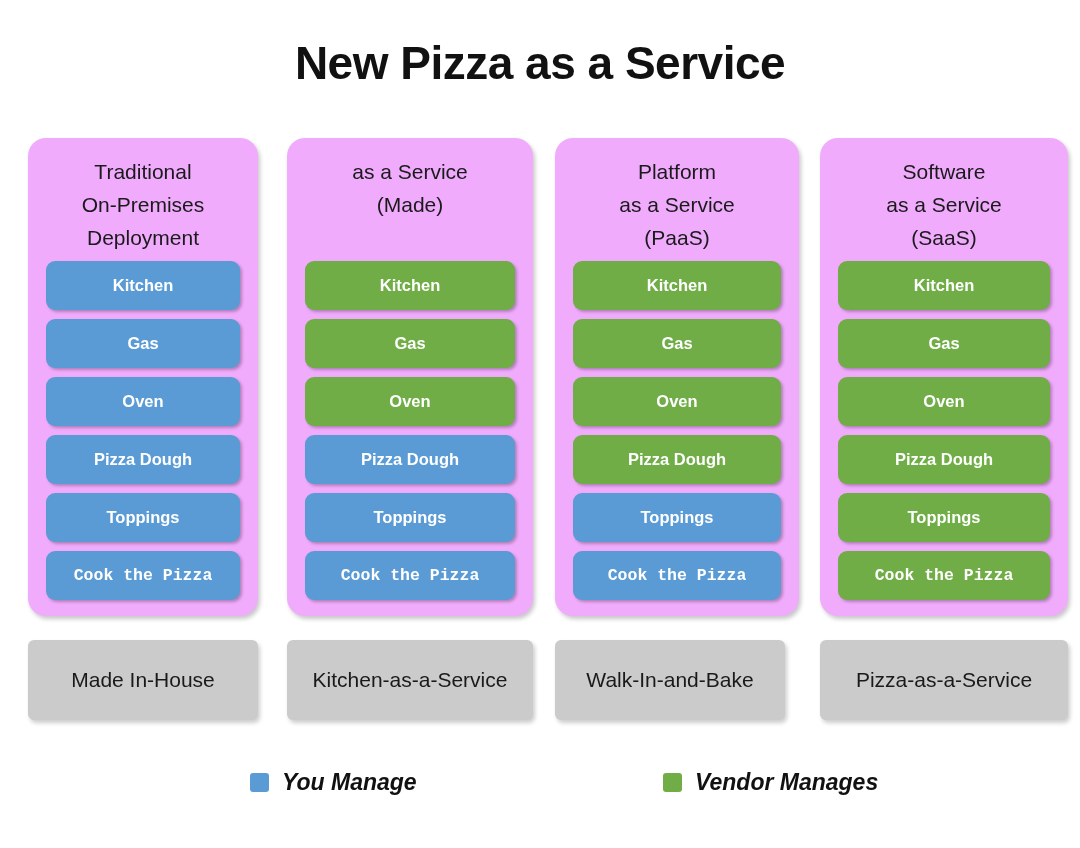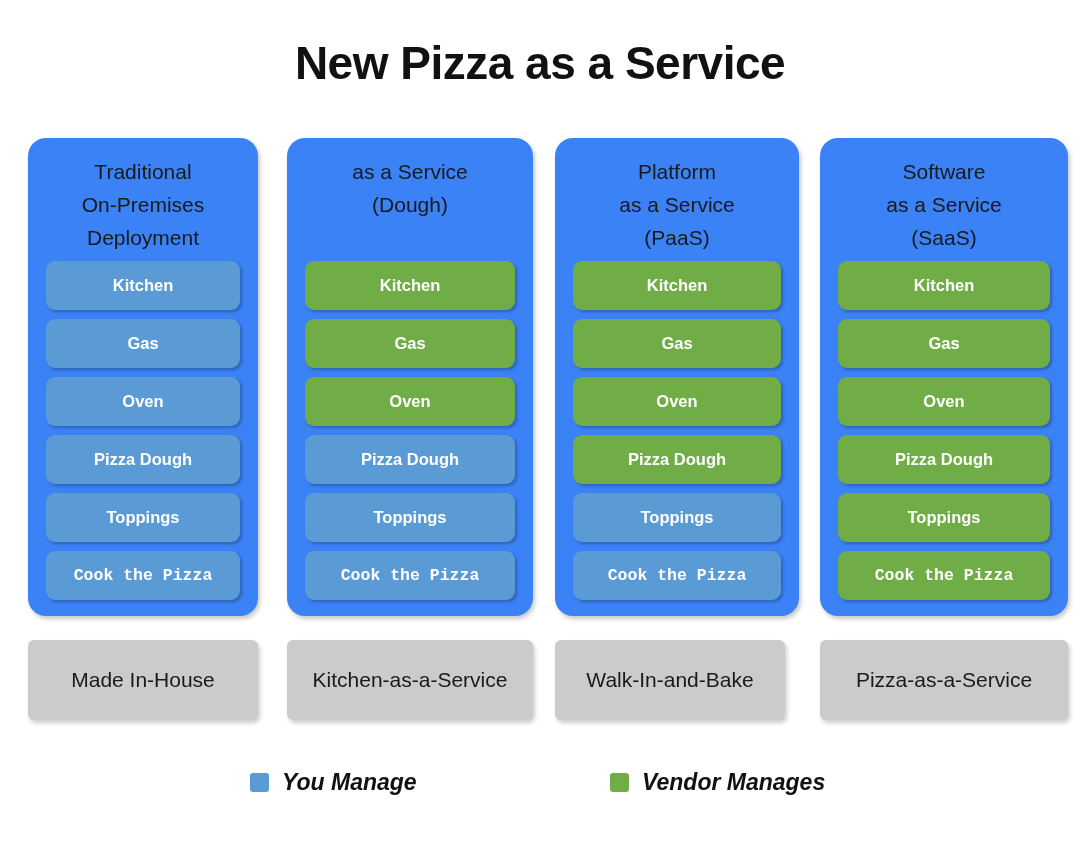--- a/index.html
+++ b/index.html
@@ -35,21 +35,21 @@
     left: 0;
     top: 138px;
     width: 1080px;
     height: 490px;
   }
 
   .column {
     position: absolute;
     top: 0;
     height: 478px;
-    background: #3b82f6;
+    background: #f0abfc;
     border-radius: 18px;
     box-shadow: 2px 3px 4px rgba(0,0,0,0.22);
     box-sizing: border-box;
     padding: 0;
   }
 
   .col-0 { left: 28px;  width: 230px; }
   .col-1 { left: 287px; width: 246px; }
   .col-2 { left: 555px; width: 244px; }
   .col-3 { left: 820px; width: 248px; }
@@ -126,21 +126,21 @@
   }
   .legend-entry {
     position: absolute;
     top: 0;
     height: 36px;
     display: flex;
     align-items: center;
     gap: 13px;
   }
   .legend-entry.e0 { left: 250px; }
-  .legend-entry.e1 { left: 610px; }
+  .legend-entry.e1 { left: 663px; }
 
   .swatch {
     width: 19px;
     height: 19px;
     border-radius: 3px;
     flex: 0 0 auto;
   }
   .legend-label {
     font-size: 23px;
     font-weight: bold;
@@ -165,21 +165,21 @@
         <div class="item manage-you">Gas</div>
         <div class="item manage-you">Oven</div>
         <div class="item manage-you">Pizza Dough</div>
         <div class="item manage-you">Toppings</div>
         <div class="item manage-you">Cook the Pizza</div>
       </div>
     </div>
     <div class="column col-1">
       <div class="col-header">
         <span class="hline">as a Service</span>
-        <span class="hline">(Dough)</span>
+        <span class="hline">(Made)</span>
       </div>
       <div class="items">
         <div class="item manage-vendor">Kitchen</div>
         <div class="item manage-vendor">Gas</div>
         <div class="item manage-vendor">Oven</div>
         <div class="item manage-you">Pizza Dough</div>
         <div class="item manage-you">Toppings</div>
         <div class="item manage-you">Cook the Pizza</div>
       </div>
     </div>

